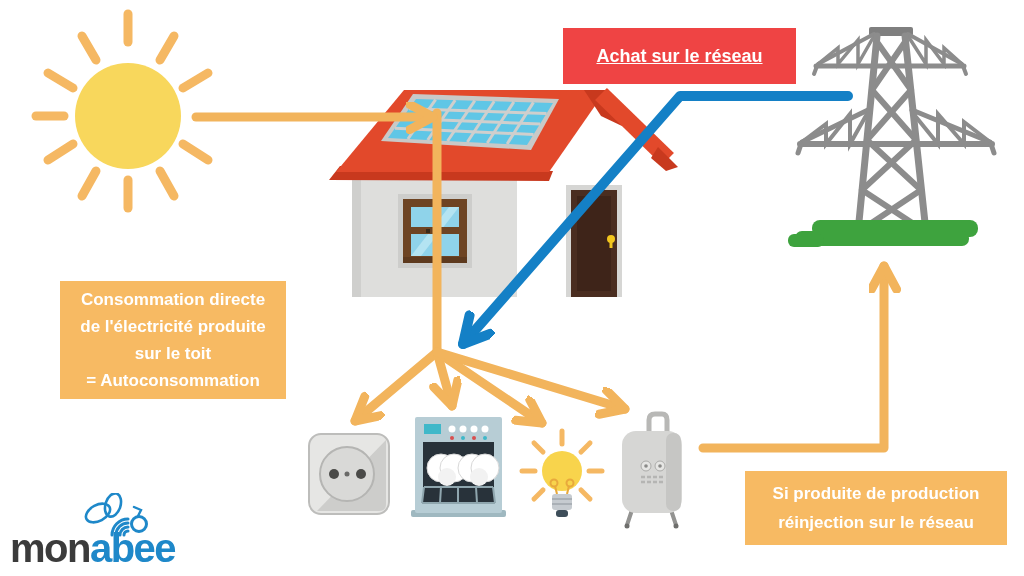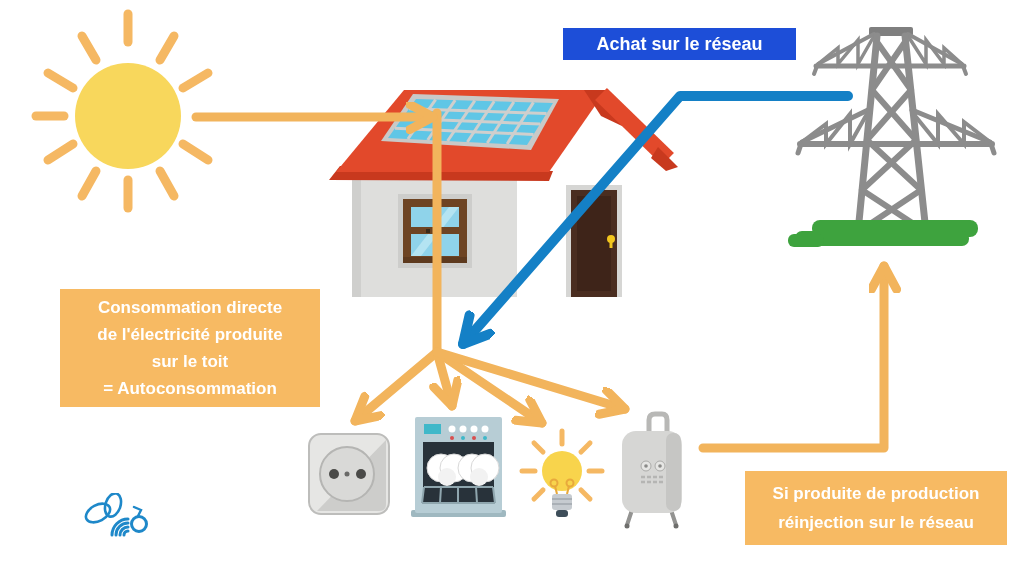--- a/index.html
+++ b/index.html
@@ -1,22 +1,22 @@
 <!DOCTYPE html>
 <html><head>
 <meta charset="utf-8">
 <style>
   html,body{margin:0;padding:0;background:#fff;}
   #canvas{position:relative;width:1024px;height:576px;background:#ffffff;overflow:hidden;
           font-family:"Liberation Sans",sans-serif;}
   #scene{position:absolute;left:0;top:0;}
   .label{position:absolute;display:flex;align-items:center;justify-content:center;
          text-align:center;white-space:pre-line;color:#fff;font-weight:bold;}
-  .label.blue{left:563px;top:28px;width:233px;height:32px;background:#1d4ed8;font-size:18px;}
-  .label.orange1{left:60px;top:289px;width:260px;height:118px;background:#F7BA63;
+  .label.blue{left:563px;top:28px;width:233px;height:56px;background:#ef4444;font-size:18px;text-decoration:underline;}
+  .label.orange1{left:60px;top:281px;width:226px;height:118px;background:#F7BA63;
                  font-size:17px;line-height:27px;}
   .label.orange2{left:745px;top:471px;width:262px;height:74px;background:#F7BA63;
                  font-size:17px;line-height:29px;}
   #logo{position:absolute;left:10px;top:526px;font-size:40px;font-weight:bold;
         letter-spacing:-1.5px;line-height:44px;}
   #logo .p1{color:#3B3B3B;}
   #logo .p2{color:#1E88C9;}
   #bee{position:absolute;left:80px;top:493px;}
 </style>
 </head>
@@ -247,14 +247,15 @@
     <ellipse cx="18" cy="20" rx="13" ry="8" transform="rotate(-28 18 20)" stroke-width="2.6"></ellipse>
     <ellipse cx="33" cy="12" rx="7.5" ry="12" transform="rotate(18 33 12)" stroke-width="2.6"></ellipse>
     <path d="M44,42 A4,4 0 0 1 48,38" stroke-width="3"></path>
     <path d="M40,42 A8,8 0 0 1 48,34" stroke-width="3"></path>
     <path d="M36,42 A12,12 0 0 1 48,30" stroke-width="3"></path>
     <path d="M32,42 A16,16 0 0 1 48,26" stroke-width="3"></path>
     <circle cx="59" cy="31" r="7.5" stroke-width="3"></circle>
     <path d="M54,14 l7,3 l-3,6" stroke-width="2.4"></path>
   </g>
 </svg>
+<div id="logo"><span class="p1">mon</span><span class="p2">abee</span></div>
 
 </div>
 
 </body></html>

